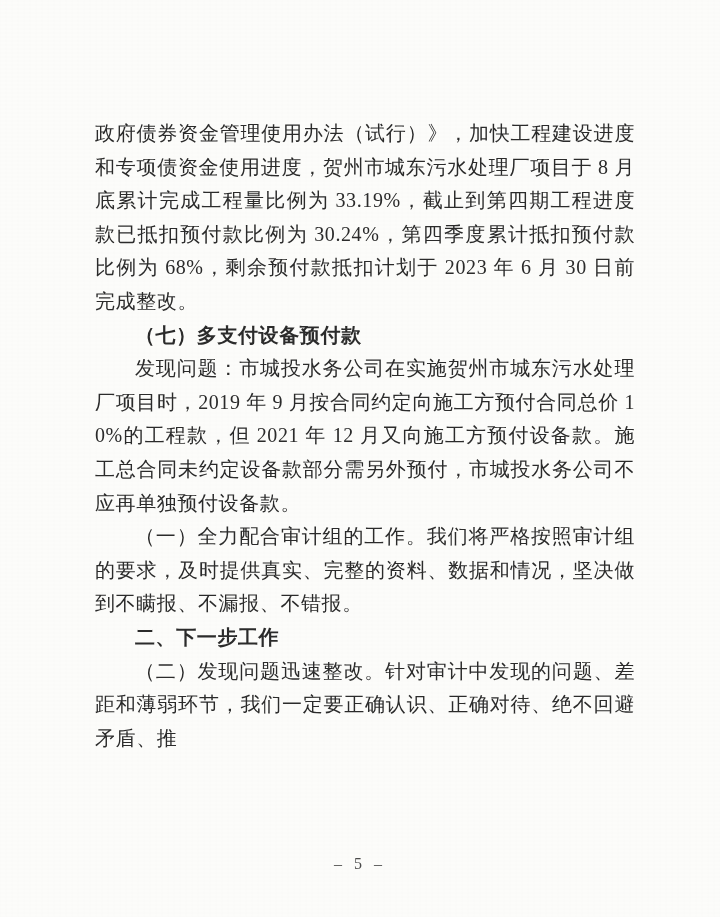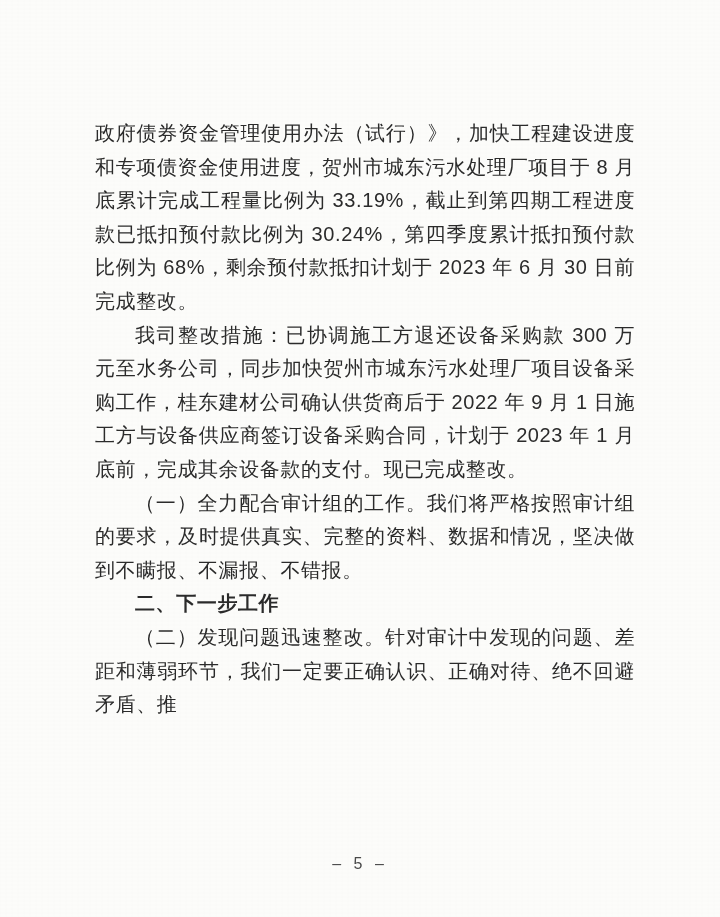--- a/index.html
+++ b/index.html
@@ -10,21 +10,21 @@
     background: #f5f4f1;
   }
   .page {
     position: relative;
     width: 720px;
     height: 917px;
     background: #fcfcfa;
     background-image:
       repeating-linear-gradient(0deg, rgba(0,0,0,0.006) 0px, rgba(0,0,0,0.0) 2px, rgba(0,0,0,0.006) 4px),
       repeating-linear-gradient(90deg, rgba(0,0,0,0.005) 0px, rgba(0,0,0,0.0) 3px, rgba(0,0,0,0.005) 6px);
-    font-family: Liberation Sans, sans-serif;
+    font-family: Liberation Serif, serif;
     color: #2b2b2b;
     overflow: hidden;
   }
   .content {
     position: absolute;
     left: 95px;
     top: 117px;
     width: 540px;
   }
   .para {
@@ -52,19 +52,20 @@
     color: #4a4a4a;
     letter-spacing: 4px;
   }
 </style>
 </head>
 <body>
 
 <div class="page">
   <div class="content">
     <p class="para">政府债券资金管理使用办法（试行）》，加快工程建设进度和专项债资金使用进度，贺州市城东污水处理厂项目于 8 月底累计完成工程量比例为 33.19%，截止到第四期工程进度款已抵扣预付款比例为 30.24%，第四季度累计抵扣预付款比例为 68%，剩余预付款抵扣计划于 2023 年 6 月 30 日前完成整改。</p>
-    <p class="para indent">我司整改措施：已协调施工方退还设备采购款 300 万元至水务公司，同步加快贺州市城东污水处理厂项目设备采购工作，桂东建材公司确认供货商后于 2022 年 9 月 1 日施工方与设备供应商签订设备采购合同，计划于 2023 年 1 月底前，完成其余设备款的支付。现已完成整改。</p>
+    <p class="para indent heading">（七）多支付设备预付款</p>
+    <p class="para indent">发现问题：市城投水务公司在实施贺州市城东污水处理厂项目时，2019 年 9 月按合同约定向施工方预付合同总价 10%的工程款，但 2021 年 12 月又向施工方预付设备款。施工总合同未约定设备款部分需另外预付，市城投水务公司不应再单独预付设备款。</p>
     <p class="para indent">（一）全力配合审计组的工作。我们将严格按照审计组的要求，及时提供真实、完整的资料、数据和情况，坚决做到不瞒报、不漏报、不错报。</p>
     <p class="para indent heading">二、下一步工作</p>
     <p class="para indent">（二）发现问题迅速整改。针对审计中发现的问题、差距和薄弱环节，我们一定要正确认识、正确对待、绝不回避矛盾、推</p>
   </div>
   <div class="footer">– 5 –</div>
 </div>
 
 </body></html>

